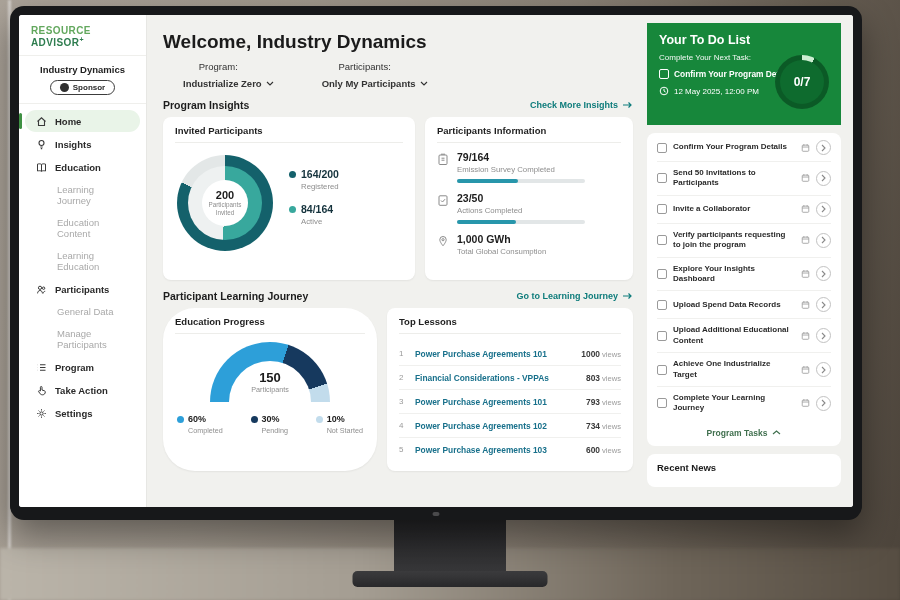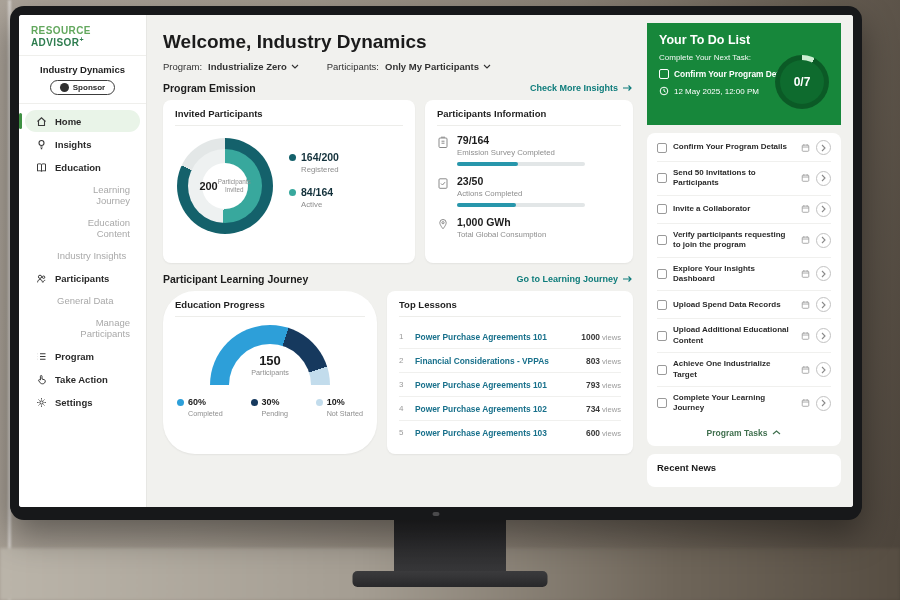--- a/index.html
+++ b/index.html
@@ -27,49 +27,49 @@
   .brand-b{color:#2e7d4f;}
   .brand-b sup{font-size:7px;}
   .org{text-align:center;font-size:9.5px;font-weight:700;color:#222;margin-top:8px;}
   .badge-row{display:flex;justify-content:center;margin:5px 0 8px;}
   .sponsor{display:inline-flex;align-items:center;gap:4px;border:1px solid #3c3c3c;border-radius:10px;
     padding:2px 9px;font-size:8px;font-weight:600;color:#2a2a2a;cursor:pointer;}
   .sponsor-ico{width:9px;height:9px;border-radius:50%;background:#2f2f2f;display:inline-block;}
   .side-div{border-bottom:1px solid #efefec;margin:0 0 6px;}
   .nav-item{display:flex;align-items:center;gap:8px;padding:5px 10px;margin:1px 6px;font-size:9.5px;
     font-weight:700;color:#2a2a2a;border-radius:14px;position:relative;cursor:pointer;}
-  .nav-item.sub{padding-left:32px;color:#a9a9a9;font-weight:400;text-align:right;}
+  .nav-item.sub{padding-left:32px;color:#a9a9a9;font-weight:400;}
   .nav-item.active{background:#e9f4e8;}
   .nav-item.active::before{content:"";position:absolute;left:-6px;top:3px;bottom:3px;width:3px;border-radius:2px;background:#3f9143;}
   .nav-ico{width:12px;height:12px;flex:none;display:flex;align-items:center;justify-content:center;color:#3a3a3a;}
 
   
   .content{flex:1;display:flex;background:#f1f1ee;min-width:0;}
   .main{flex:1;min-width:0;padding:4px 12px 0 16px;box-sizing:border-box;}
   .welcome{margin:12px 0 8px;font-size:19px;font-weight:700;color:#1b1b1b;}
   .filters{display:flex;gap:28px;align-items:center;font-size:9.5px;color:#333;margin-bottom:10px;}
-  .filter{display:flex;align-items:center;gap:6px;}
-  .fvalue{font-weight:700;display:inline-flex;align-items:center;gap:4px;cursor:pointer;}
+  .filter{display:flex;align-items:center;gap:6px;flex-direction:column;}
+  .fvalue{font-weight:700;display:inline-flex;align-items:center;gap:4px;cursor:pointer;margin-left:20px;}
   .sec-head{display:flex;justify-content:space-between;align-items:center;margin:8px 0 6px;}
   .sec-title{font-size:10.5px;font-weight:700;color:#1d1d1d;}
   .sec-link{font-size:9px;font-weight:700;color:#0e7c7b;display:inline-flex;align-items:center;gap:4px;cursor:pointer;text-decoration:none;}
   .cards-row{display:flex;gap:10px;margin-bottom:10px;}
   .card{background:#fff;border-radius:8px;box-shadow:0 1px 2px rgba(0,0,0,.06);padding:8px 12px 10px;box-sizing:border-box;}
   .card-title{font-size:9.5px;font-weight:700;color:#1f1f1f;padding-bottom:6px;border-bottom:1px solid #ededea;margin-bottom:8px;}
   .card-invited{flex:0 0 252px;min-height:150px;}
   .card-info{flex:1;min-height:150px;}
   .card-edu{flex:0 0 214px;min-height:150px;border-radius:32px;}
   .card-lessons{flex:1;min-height:150px;}
 
   
   .invited-body{display:flex;align-items:center;gap:16px;padding:4px 0 0 2px;}
   .donut{position:relative;width:96px;height:96px;flex:none;}
   .donut-ring{position:absolute;inset:0;border-radius:50%;}
   .donut-inner-ring{position:absolute;inset:11px;border-radius:50%;}
-  .donut-hole{position:absolute;inset:25px;border-radius:50%;background:#fff;display:flex;flex-direction:row;
+  .donut-hole{position:absolute;inset:25px;border-radius:50%;background:#fff;display:flex;flex-direction:column;
     align-items:center;justify-content:center;text-align:center;}
   .donut-val{font-size:11px;font-weight:700;color:#1c1c1c;}
   .donut-lab{font-size:6.3px;color:#8e8e8e;width:40px;line-height:1.25;}
   .legend-item{display:flex;gap:5px;margin-bottom:12px;}
   .dot{width:7px;height:7px;border-radius:50%;flex:none;margin-top:3px;background:#999;}
   .leg-val{font-size:10.5px;font-weight:700;color:#14323c;}
   .leg-lab{font-size:7.8px;color:#8e8e8e;margin-top:2px;}
 
   
   .info-row{display:flex;gap:8px;margin-bottom:9px;}
@@ -175,21 +175,21 @@
             </span>
           <span>Education</span>
         </div>
         <div class="nav-item sub">
           <span>Learning Journey</span>
         </div>
         <div class="nav-item sub">
           <span>Education Content</span>
         </div>
         <div class="nav-item sub">
-          <span>Industry Insights</span>
+          <span>Learning Education</span>
         </div>
         <div class="nav-item">
           <span class="nav-ico">
               <svg width="11" height="11" viewBox="0 0 11 11" fill="none" stroke="currentColor" stroke-width="1">
                 <circle cx="4" cy="3.8" r="1.6"></circle>
                 <circle cx="7.6" cy="4.2" r="1.2"></circle>
                 <path d="M1.6 9.4c0-1.8 1.1-2.9 2.4-2.9s2.4 1.1 2.4 2.9"></path>
                 <path d="M7.2 9.4c.1-1.3.9-2.1 2-2.1"></path>
               </svg>
             </span>
@@ -249,21 +249,21 @@
             <span class="fvalue">
               <span>Only My Participants</span>
               <svg width="8" height="5" viewBox="0 0 8 5" fill="none" stroke="#333" stroke-width="1.1">
                   <path d="M1 1l3 3 3-3"></path>
                 </svg>
             </span>
           </div>
         </div>
 
         <div class="sec-head">
-          <span class="sec-title">Program Emission</span>
+          <span class="sec-title">Program Insights</span>
           <a class="sec-link">
             <span>Check More Insights</span>
             <svg width="11" height="8" viewBox="0 0 11 8" fill="none" stroke="#0e7c7b" stroke-width="1.2">
                 <path d="M1 4h8M6.5 1.5L9 4 6.5 6.5"></path>
               </svg>
           </a>
         </div>
 
         <div class="cards-row">
 

